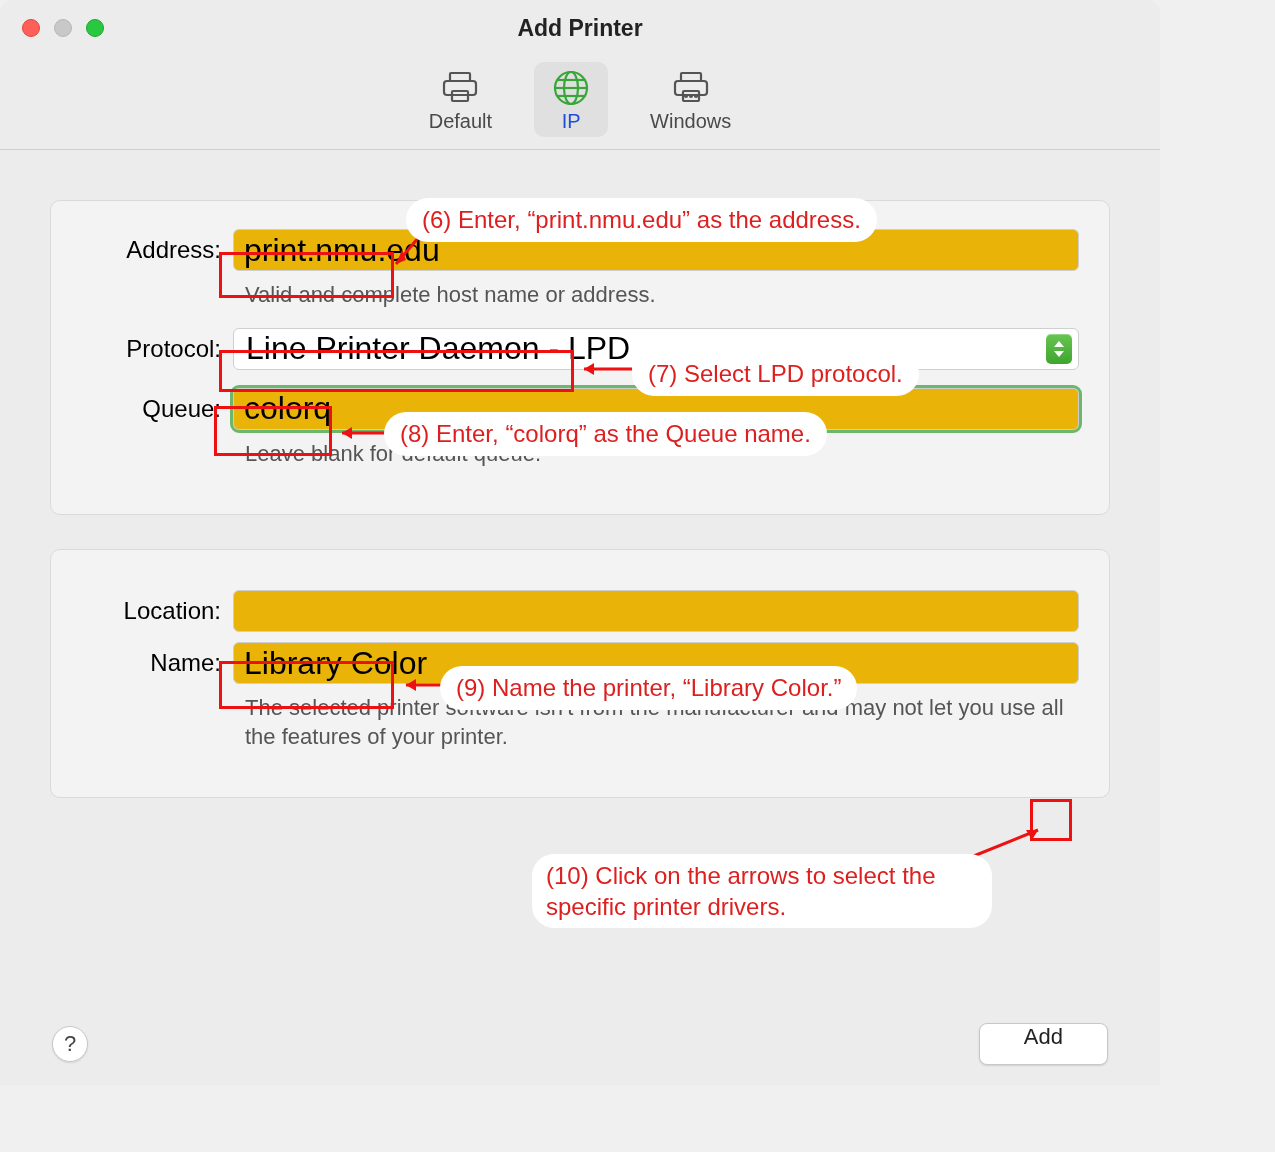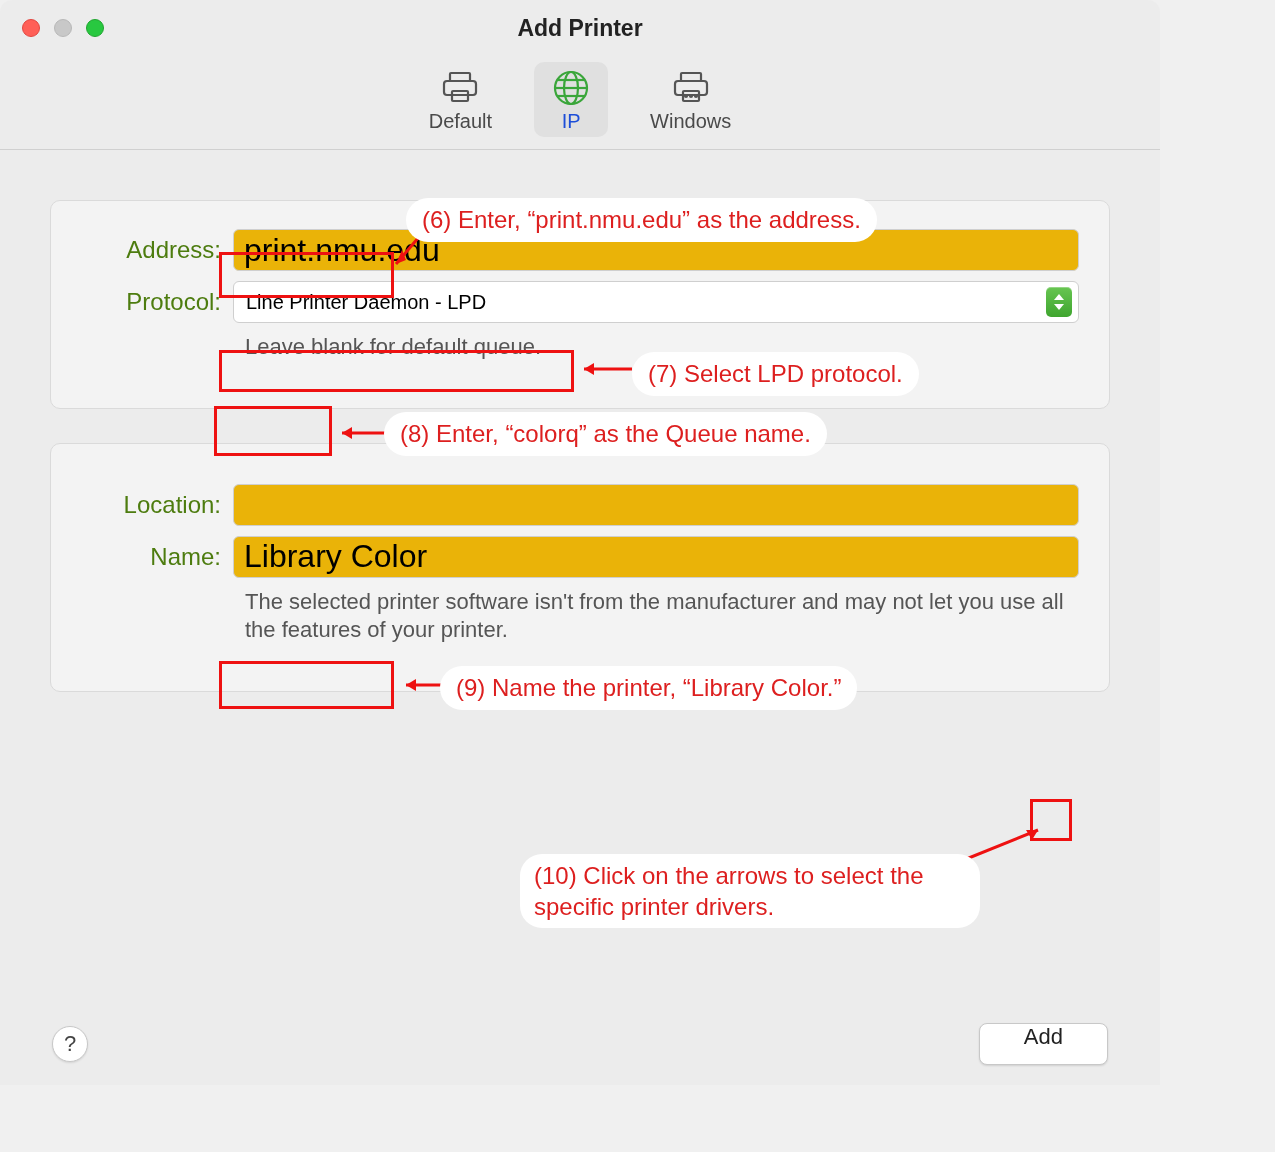--- a/index.html
+++ b/index.html
@@ -78,21 +78,21 @@
 
   .row {
     display: flex;
     align-items: center;
     margin-bottom: 10px;
   }
   .row-label {
     width: 152px;
     text-align: right;
     font-size: 24px;
-    color: #4d7c0f;
+    color: #000000;
     padding-right: 12px;
   }
   .field-wrap {
     flex: 1;
     display: flex;
     align-items: center;
     position: relative;
   }
   .text-input {
     flex: 1;
@@ -112,21 +112,21 @@
   .select-box {
     flex: 1;
     height: 42px;
     background: #fff;
     border: 1px solid #cfcfcf;
     border-radius: 6px;
     display: flex;
     align-items: center;
     justify-content: space-between;
     padding-left: 12px;
-    font-size: 20px;
+    font-size: 32px;
   }
   .stepper {
     width: 26px;
     height: 30px;
     background: linear-gradient(#67c551, #3fa52f);
     border-radius: 5px;
     display: flex;
     flex-direction: column;
     align-items: center;
     justify-content: center;
@@ -272,31 +272,38 @@
     </div>
   </div>
 
   <div class="panel">
     <div class="row">
       <div class="row-label">Address:</div>
       <div class="field-wrap">
         <input class="text-input" value="print.nmu.edu" style="">
       </div>
     </div>
+    <div class="hint">Valid and complete host name or address.</div>
 
     <div class="row">
       <div class="row-label">Protocol:</div>
       <div class="field-wrap">
         <div class="select-box">
           <span>Line Printer Daemon - LPD</span>
           <span class="stepper"></span>
         </div>
       </div>
     </div>
 
+    <div class="row" style="margin-top:18px;">
+      <div class="row-label">Queue:</div>
+      <div class="field-wrap">
+        <input class="text-input queue-focus" value="colorq" style="">
+      </div>
+    </div>
     <div class="hint">Leave blank for default queue.</div>
   </div>
 
   <div class="panel">
     <div class="row" style="margin-top:12px;">
       <div class="row-label">Location:</div>
       <div class="field-wrap">
         <input class="text-input" value="" style="">
       </div>
     </div>
@@ -327,21 +334,21 @@
 </div>
 <div class="annot" style="left:636px; top:356px;">
   <span class="annot-bubble">(7) Select LPD protocol.</span>
 </div>
 <div class="annot" style="left:388px; top:416px;">
   <span class="annot-bubble">(8) Enter, “colorq” as the Queue name.</span>
 </div>
 <div class="annot" style="left:444px; top:670px;">
   <span class="annot-bubble">(9) Name the printer, “Library Color.”</span>
 </div>
-<div class="annot" style="left:520px; top:854px;">
+<div class="annot" style="left:532px; top:854px;">
   <div class="annot-multi">(10) Click on the arrows to select the specific printer drivers.</div>
 </div>
 
 <div class="arrow" style="left:390px; top:222px;">
   <svg width="60" height="50">
       <line class="arrow-line" x1="40" y1="2" x2="6" y2="42"></line>
       <polygon class="arrow-head" points="6,42 16,38 12,28"></polygon>
     </svg>
 </div>
 <div class="arrow" style="left:574px; top:360px;">

